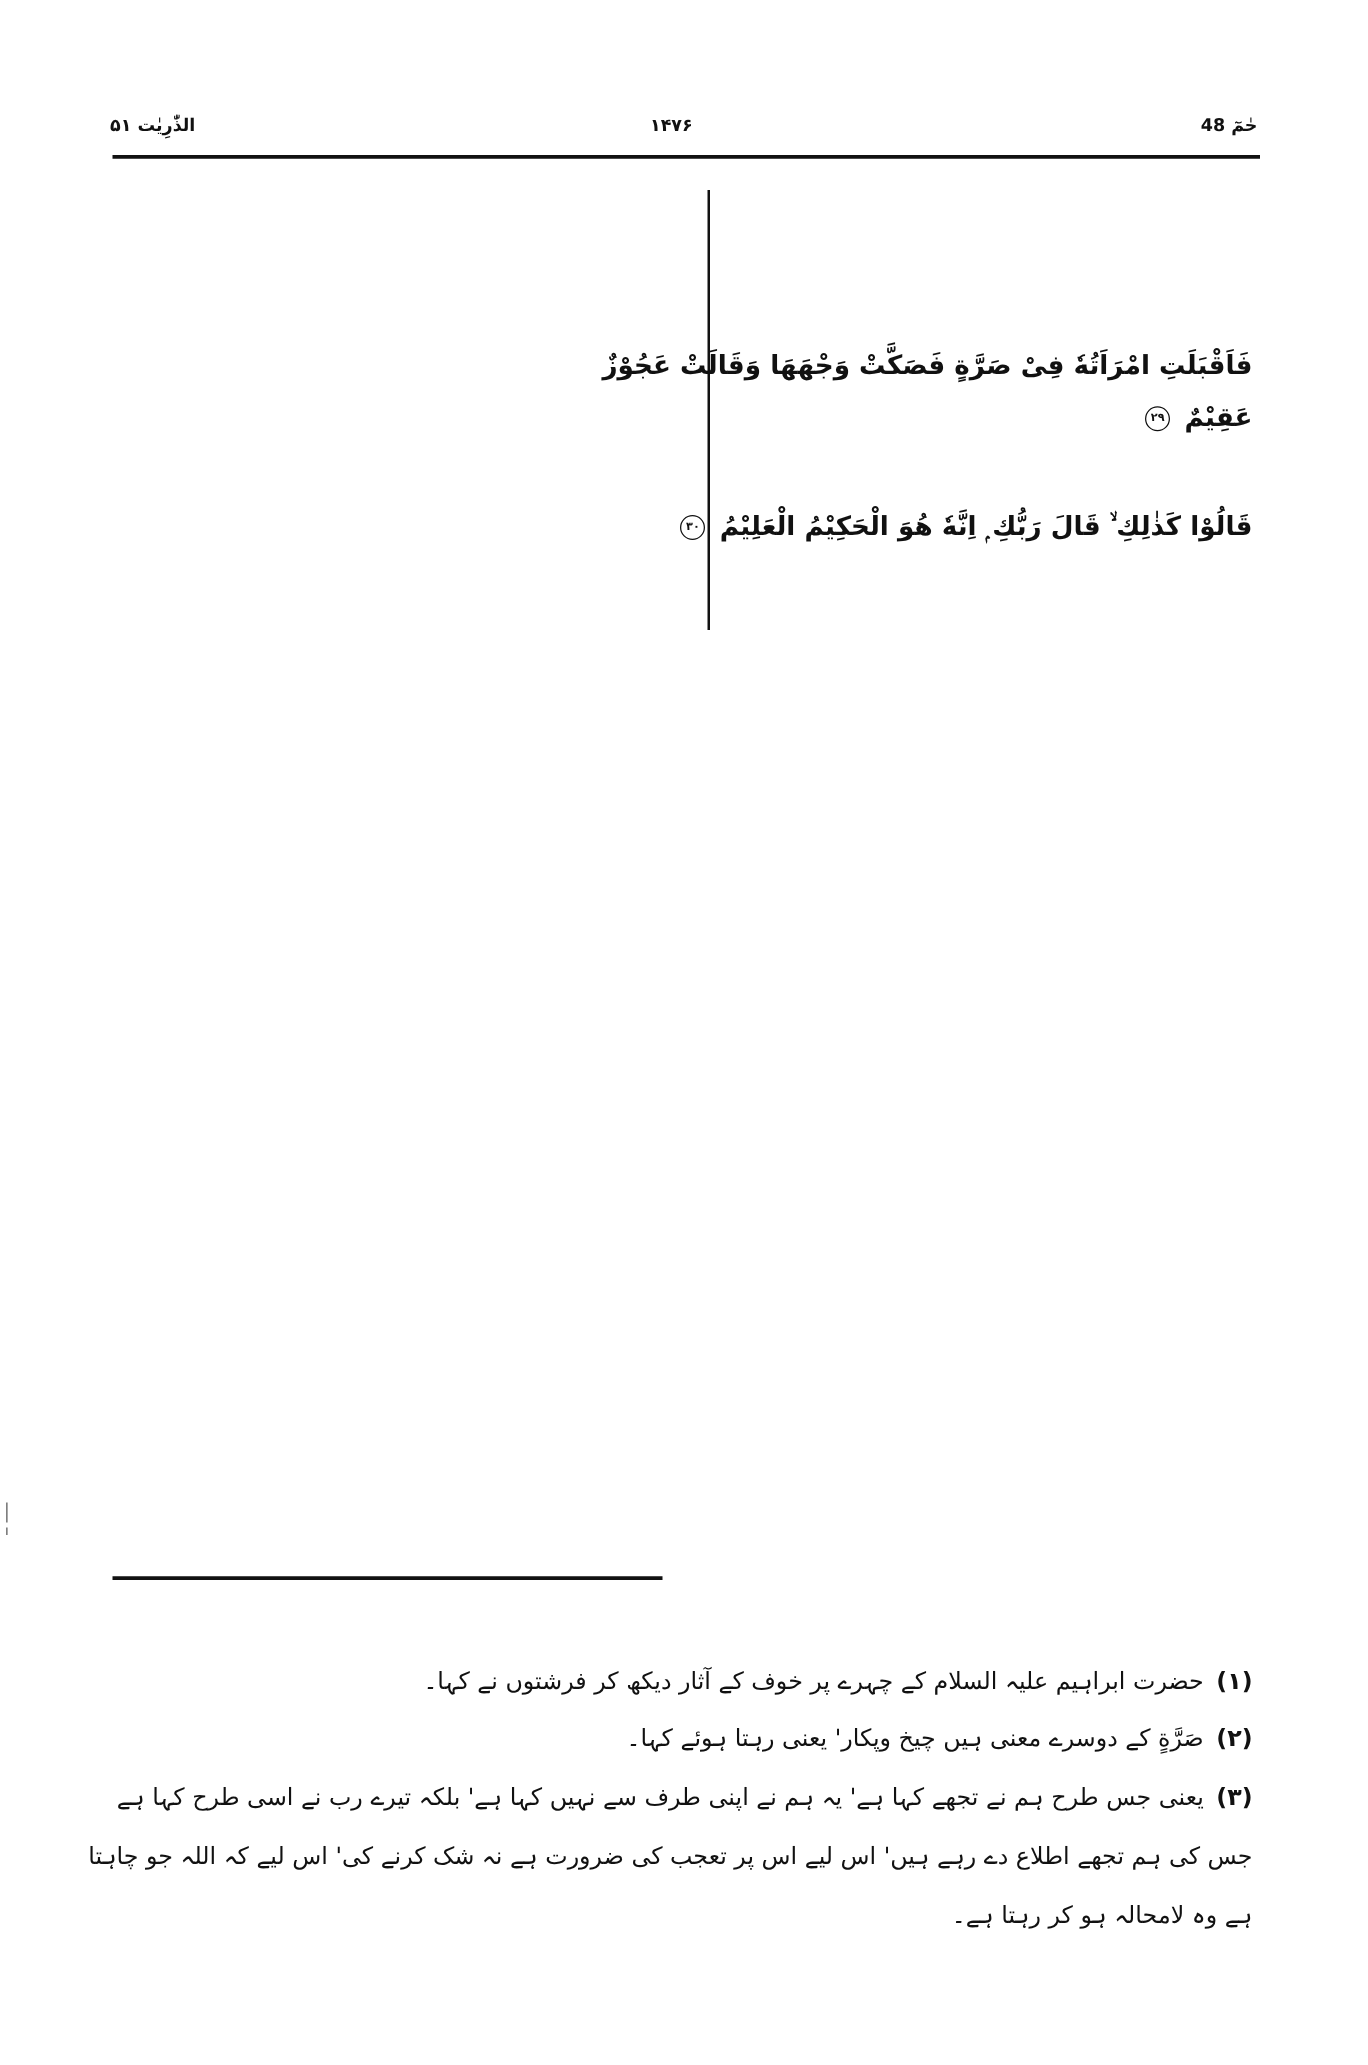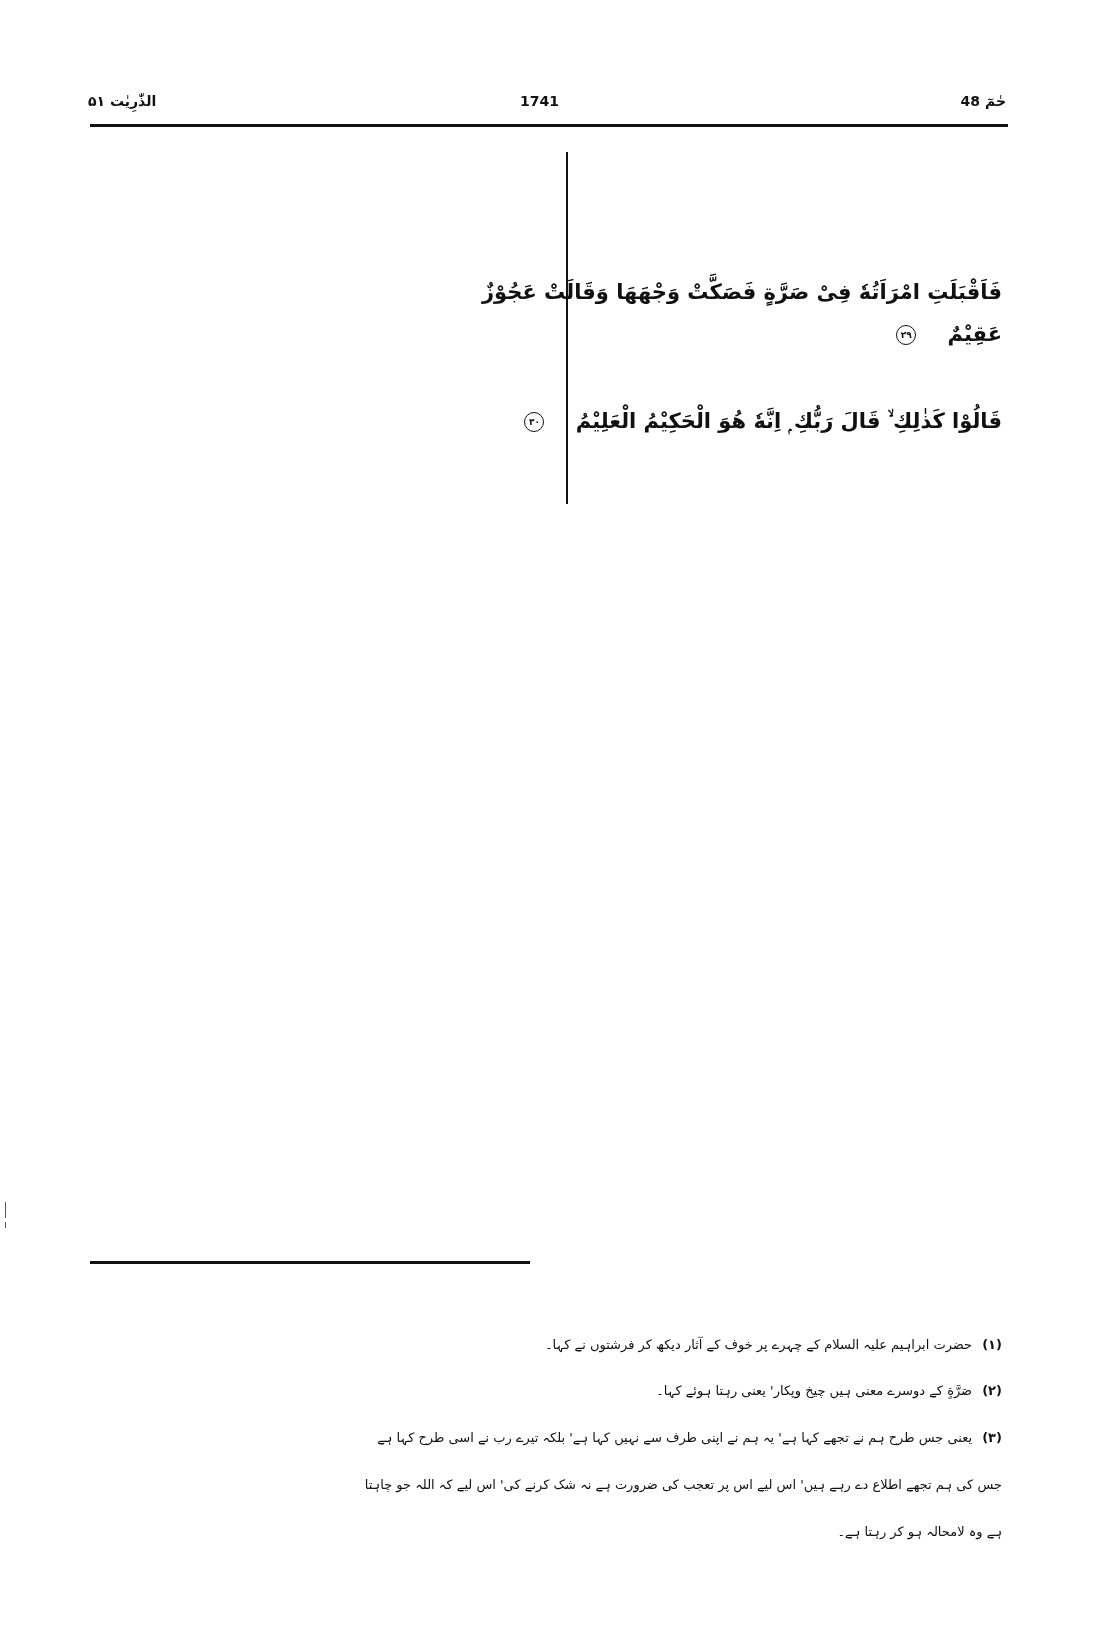--- a/index.html
+++ b/index.html
@@ -23,40 +23,40 @@
   
   .trans { left: 88px; width: 464px; top: 150px; font-size: 21px; line-height: 38px; text-align: right; }
   .trans p { margin: 0 0 0 0; }
   .trans sup { font-size: 12px; vertical-align: super; line-height: 0; }
 
   
   .ayah { font-family: "DejaVu Sans", sans-serif; font-weight: bold; font-size: 21px; white-space: nowrap; text-align: right; }
   .ayah-29-l1 { right: 92px; top: 280px; text-align: center; }
   .ayah-29-l2 { right: 92px; top: 322px; }
   .ayah-30 { right: 92px; top: 409px; }
-  .ayah-num { display: inline-block; width: 18px; height: 18px; border: 1.5px solid #111; border-radius: 50%; font-size: 9px; line-height: 18px; text-align: center; vertical-align: middle; margin-right: 24px; font-weight: bold; }
+  .ayah-num { display: inline-block; width: 18px; height: 18px; border: 1.5px solid #111; border-radius: 50%; font-size: 9px; line-height: 18px; text-align: center; vertical-align: middle; margin-right: 4px; font-weight: bold; }
 
   
   .fn-sep { left: 90px; top: 1261px; width: 440px; height: 3px; background: #111; }
-  .fn { right: 92px; font-size: 13px; line-height: 30px; text-align: right; white-space: nowrap; }
+  .fn { right: 92px; font-size: 19px; line-height: 30px; text-align: right; white-space: nowrap; }
   .fn-1 { top: 1330px; }
   .fn-2 { top: 1376px; }
   .fn-3a { top: 1423px; }
   .fn-3b { top: 1470px; }
   .fn-3c { top: 1517px; }
   .fn-mark { font-weight: bold; margin-left: 10px; }
 
   
   .artifact { background: #555; }
 </style>
 </head>
 <body>
 
 <div class="abs hdr-text hdr-left rtl">الذّٰرِیٰت ۵۱</div>
-<div class="abs hdr-text hdr-center rtl">1741</div>
+<div class="abs hdr-text hdr-center rtl">۱۴۷۶</div>
 <div class="abs hdr-text hdr-right rtl">حٰمٓ 48</div>
 <div class="abs header-rule"></div>
 
 <div class="abs col-divider"></div>
 
 <div class="abs trans rtl">
 </div>
 
 <div class="abs ayah ayah-29-l1 rtl">فَاَقْبَلَتِ امْرَاَتُهٗ فِیْ صَرَّةٍ فَصَكَّتْ وَجْهَهَا وَقَالَتْ عَجُوْزٌ</div>
 <div class="abs ayah ayah-29-l2 rtl"><span>عَقِیْمٌ</span> <span class="ayah-num">۲۹</span></div>

